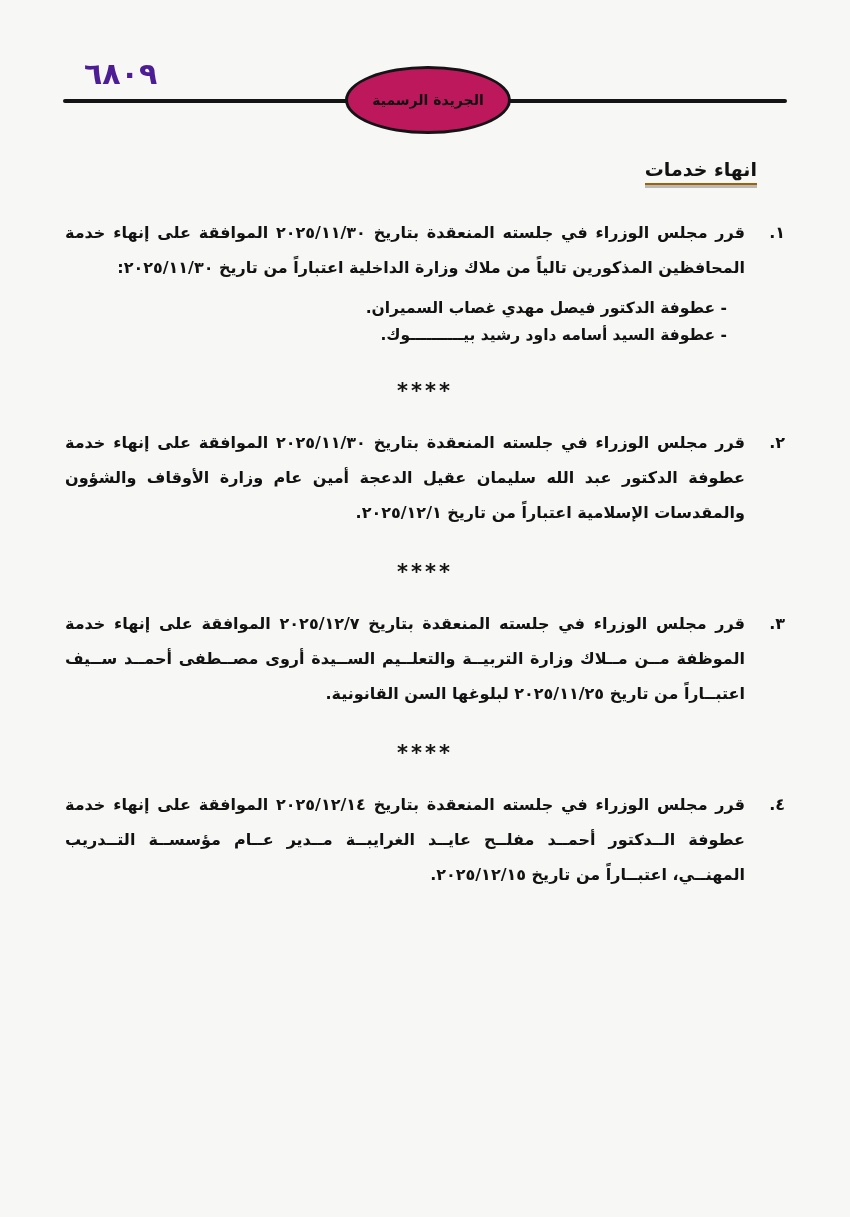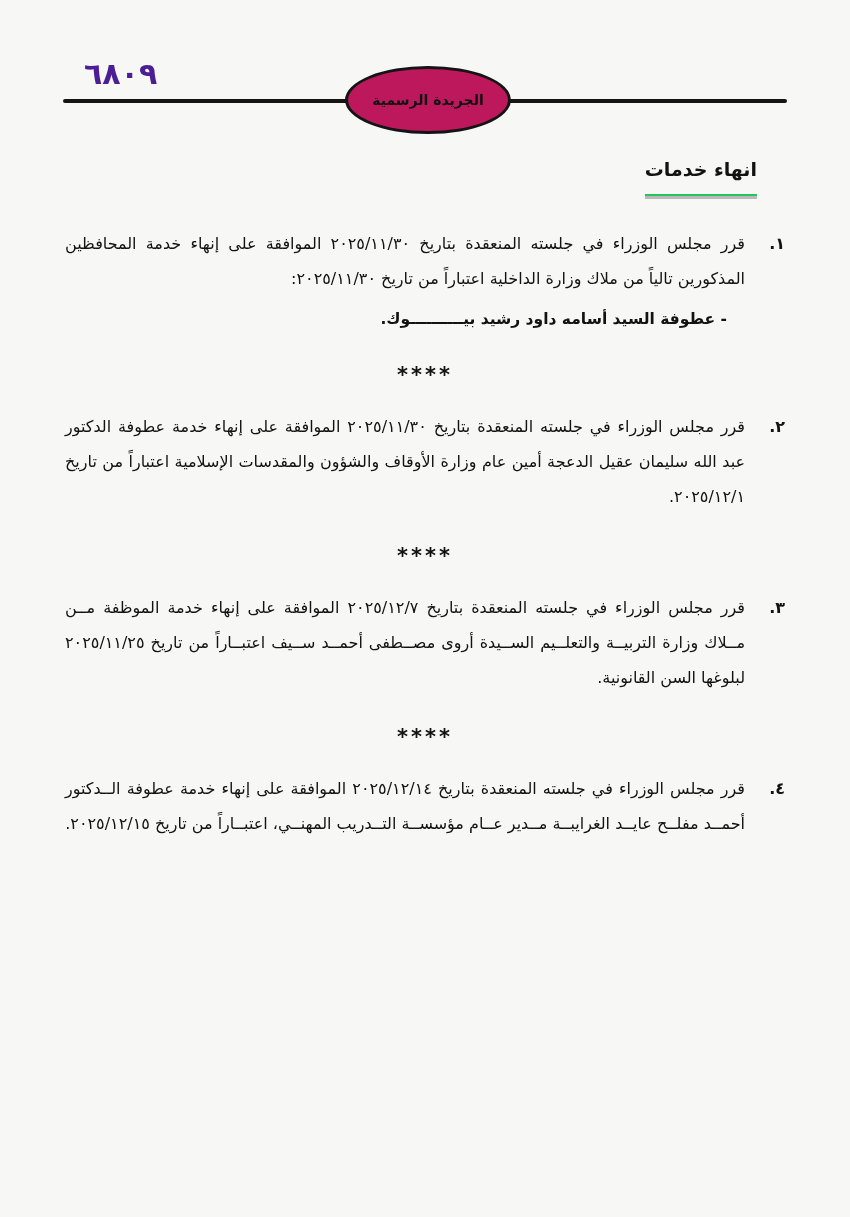--- a/index.html
+++ b/index.html
@@ -67,41 +67,41 @@
   }
   .section-title {
     margin: 14px 0 30px 0;
     text-align: right;
     padding-right: 28px;
   }
   .section-title span {
     display: inline-block;
     font-size: 19px;
     font-weight: 700;
-    padding-bottom: 14px;
-    border-bottom: 2px solid #22c55e;
+    padding-bottom: 3px;
+    border-bottom: 2px solid #a16207;
     box-shadow: 0 3px 0 #b9b9b9;
   }
   .item {
     display: flex;
     align-items: flex-start;
     margin: 0 0 6px 0;
   }
   .item .num {
     flex: 0 0 40px;
     font-size: 16px;
     font-weight: 700;
     line-height: 35px;
     white-space: nowrap;
   }
   .item .text {
     flex: 1;
     margin: 0;
     font-size: 16px;
-    font-weight: 400;
+    font-weight: 700;
     line-height: 35px;
     text-align: justify;
     text-align-last: right;
   }
   .bullets {
     padding-right: 58px;
     margin-top: 10px;
   }
   .bullet {
     margin: 0;
@@ -134,20 +134,21 @@
 
   <main class="content">
 
     <h2 class="section-title"><span>انهاء خدمات</span></h2>
 
     <div class="item">
       <span class="num">١.</span>
       <p class="text">قرر مجلس الوزراء في جلسته المنعقدة بتاريخ ٢٠٢٥/١١/٣٠ الموافقة على إنهاء خدمة المحافظين المذكورين تالياً من ملاك وزارة الداخلية اعتباراً من تاريخ ٢٠٢٥/١١/٣٠:</p>
     </div>
     <div class="bullets">
+      <p class="bullet">- عطوفة الدكتور فيصل مهدي غصاب السميران.</p>
       <p class="bullet">- عطوفة السيد أسامه داود رشيد بيــــــــــوك.</p>
     </div>
 
     <div class="separator">****</div>
 
     <div class="item">
       <span class="num">٢.</span>
       <p class="text">قرر مجلس الوزراء في جلسته المنعقدة بتاريخ ٢٠٢٥/١١/٣٠ الموافقة على إنهاء خدمة عطوفة الدكتور عبد الله سليمان عقيل الدعجة أمين عام وزارة الأوقاف والشؤون والمقدسات الإسلامية اعتباراً من تاريخ ٢٠٢٥/١٢/١.</p>
     </div>
 

